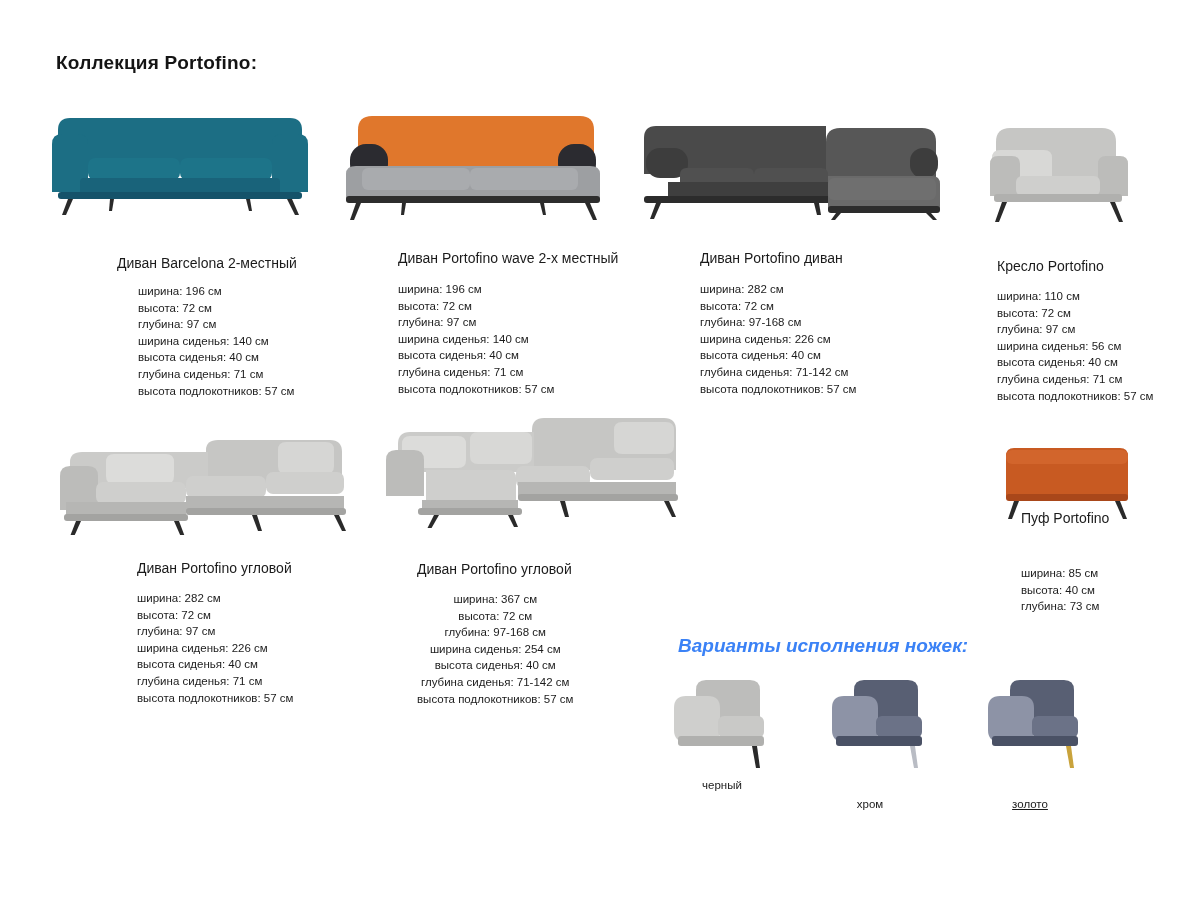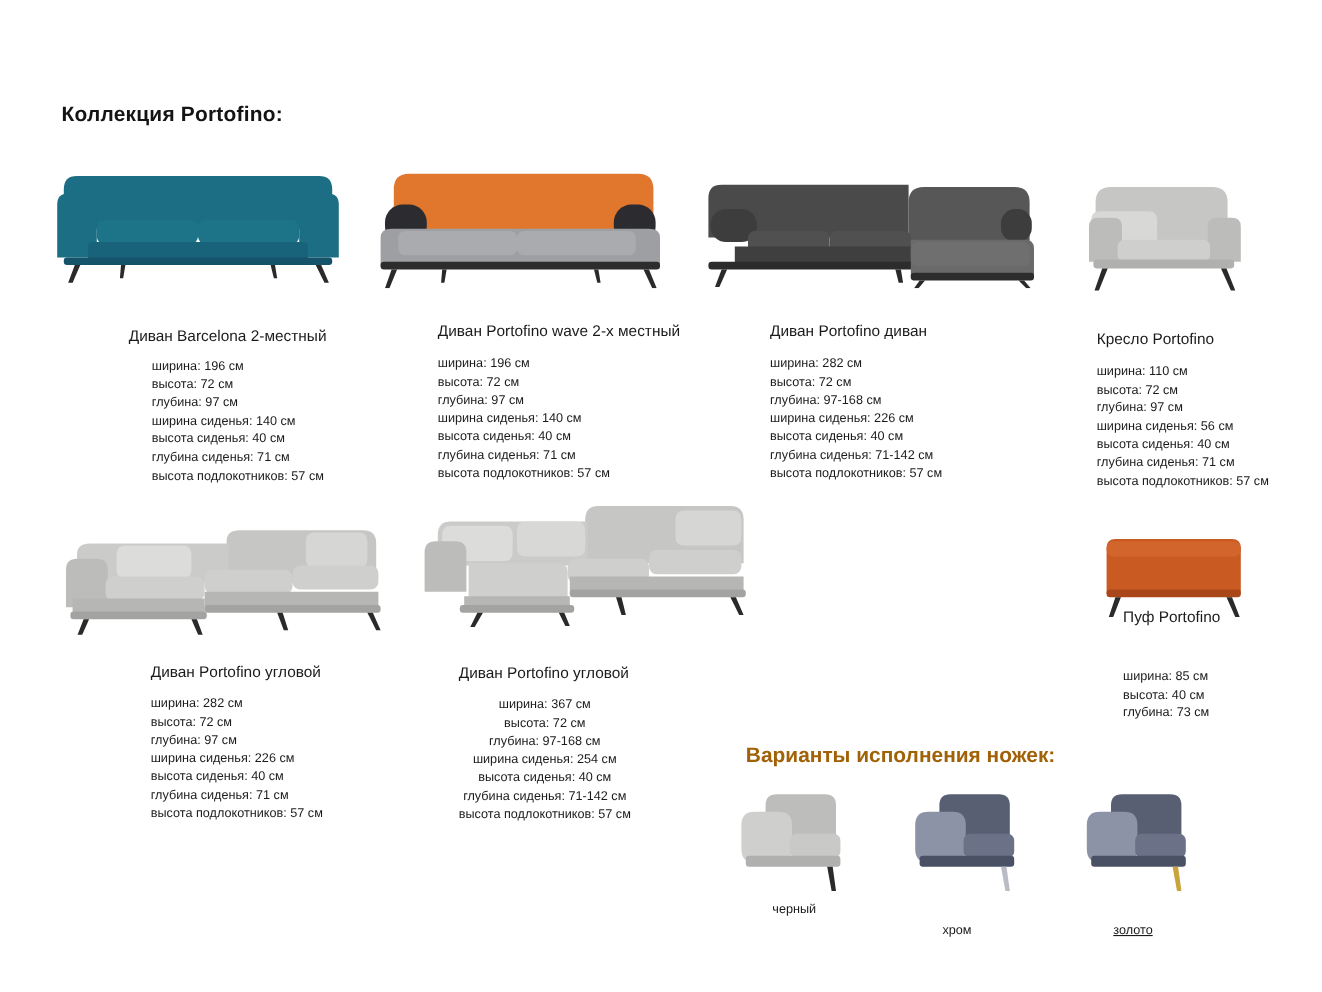--- a/index.html
+++ b/index.html
@@ -13,38 +13,38 @@
     font-family: "Liberation Sans", sans-serif;
     color: #1b1b1b;
     position: relative;
     overflow: hidden;
   }
   .page {
     position: absolute;
     left: 0; top: 0;
     width: 1202px;
     height: 647px;
-    margin-top: 42px;
   }
   .title {
     position: absolute;
     left: 56px;
     top: 52px;
     font-size: 19px;
     font-weight: bold;
     letter-spacing: 0.2px;
     color: #141414;
   }
   .legs-title {
     position: absolute;
     left: 678px;
     top: 635px;
     font-size: 19px;
     font-weight: bold;
-    color: #a16207;
+    color: #3b82f6;
+    font-style: italic;
   }
   .item-name {
     position: absolute;
     font-size: 14px;
     color: #1b1b1b;
     white-space: nowrap;
   }
   .spec {
     position: absolute;
     font-size: 11.5px;

